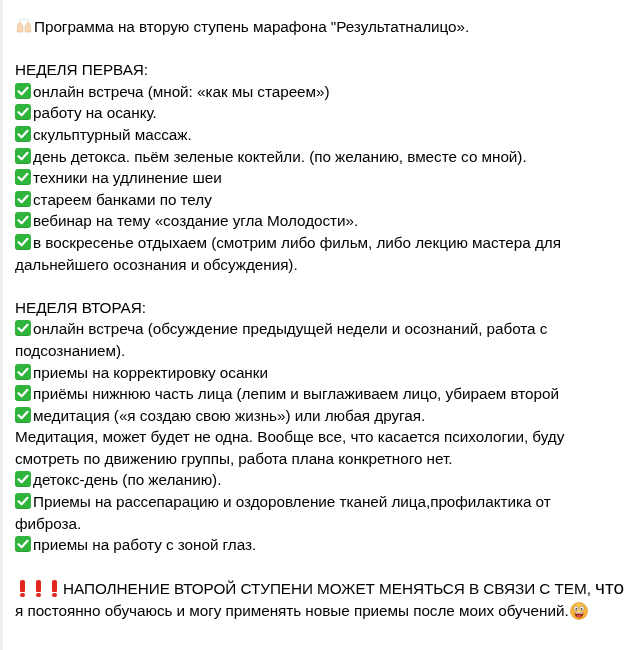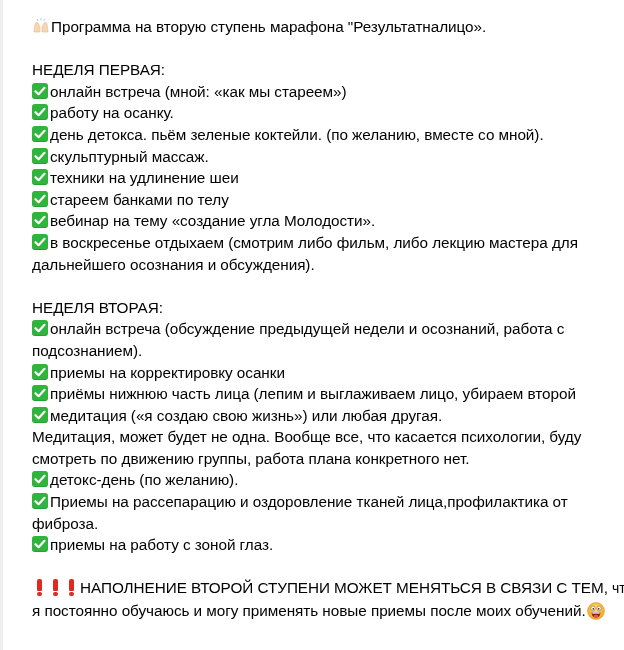--- a/index.html
+++ b/index.html
@@ -18,21 +18,21 @@
   .left-border {
     position: absolute;
     left: 0;
     top: 0;
     width: 3px;
     height: 650px;
     background: #eceef0;
   }
   .post {
     position: absolute;
-    left: 32px;
+    left: 15px;
     top: 16px;
     width: 580px;
     font-size: 15.3px;
     line-height: 21.6px;
     letter-spacing: -0.05px;
   }
   .line {
     display: block;
     white-space: nowrap;
   }
@@ -84,21 +84,21 @@
     content: "";
     position: absolute;
     left: 0;
     top: 13px;
     width: 5px;
     height: 4px;
     background: #e0281f;
     border-radius: 2px;
   }
   .small {
-    font-size: 14px;
+    font-size: 19px;
   }
   .smile {
     display: inline-block;
     width: 18px;
     height: 18px;
     vertical-align: -4px;
     margin-left: 1px;
   }
 </style>
 </head>
@@ -128,26 +128,26 @@
         </svg></span><span>онлайн встреча (мной: «как мы стареем»)</span>
   </span>
   <span class="line">
     <span class="check"><svg width="12" height="12" viewBox="0 0 12 12">
           <path d="M1.5 6.2 L4.6 9.2 L10.5 2.8" fill="none" stroke="#fff" stroke-width="2.2" stroke-linecap="round" stroke-linejoin="round"></path>
         </svg></span><span>работу на осанку.</span>
   </span>
   <span class="line">
     <span class="check"><svg width="12" height="12" viewBox="0 0 12 12">
           <path d="M1.5 6.2 L4.6 9.2 L10.5 2.8" fill="none" stroke="#fff" stroke-width="2.2" stroke-linecap="round" stroke-linejoin="round"></path>
+        </svg></span><span>скульптурный массаж.</span>
+  </span>
+  <span class="line">
+    <span class="check"><svg width="12" height="12" viewBox="0 0 12 12">
+          <path d="M1.5 6.2 L4.6 9.2 L10.5 2.8" fill="none" stroke="#fff" stroke-width="2.2" stroke-linecap="round" stroke-linejoin="round"></path>
         </svg></span><span>день детокса. пьём зеленые коктейли. (по желанию, вместе со мной).</span>
-  </span>
-  <span class="line">
-    <span class="check"><svg width="12" height="12" viewBox="0 0 12 12">
-          <path d="M1.5 6.2 L4.6 9.2 L10.5 2.8" fill="none" stroke="#fff" stroke-width="2.2" stroke-linecap="round" stroke-linejoin="round"></path>
-        </svg></span><span>скульптурный массаж.</span>
   </span>
   <span class="line">
     <span class="check"><svg width="12" height="12" viewBox="0 0 12 12">
           <path d="M1.5 6.2 L4.6 9.2 L10.5 2.8" fill="none" stroke="#fff" stroke-width="2.2" stroke-linecap="round" stroke-linejoin="round"></path>
         </svg></span><span>техники на удлинение шеи</span>
   </span>
   <span class="line">
     <span class="check"><svg width="12" height="12" viewBox="0 0 12 12">
           <path d="M1.5 6.2 L4.6 9.2 L10.5 2.8" fill="none" stroke="#fff" stroke-width="2.2" stroke-linecap="round" stroke-linejoin="round"></path>
         </svg></span><span>стареем банками по телу</span>

